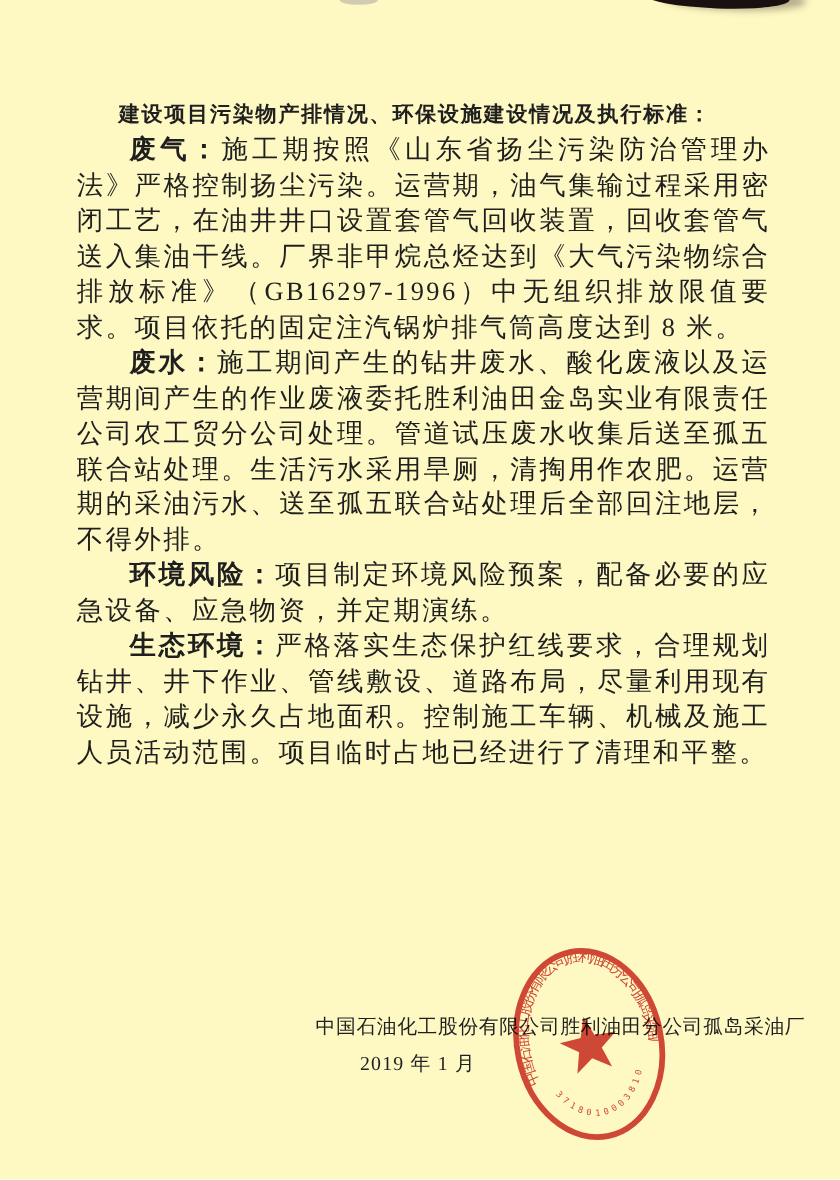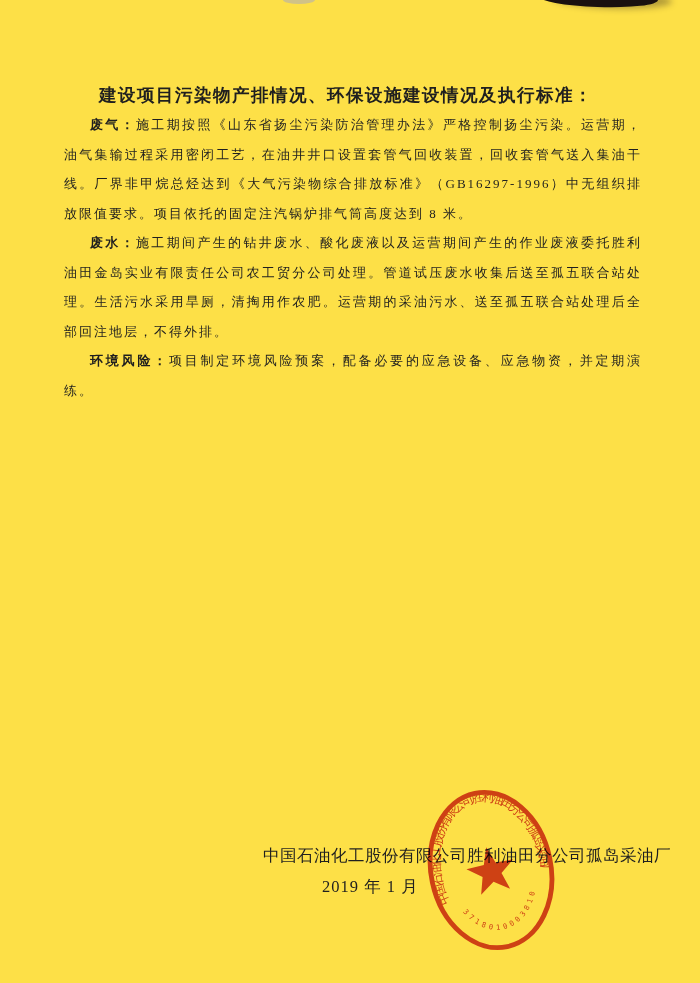--- a/index.html
+++ b/index.html
@@ -5,21 +5,21 @@
   html, body {
     margin: 0;
     padding: 0;
     background: #ffffff;
   }
   .page {
     position: relative;
     width: 700px;
     height: 983px;
     margin: 0 auto;
-    background: #fde047;
+    background: #fef9c3;
     overflow: hidden;
     font-family: "Liberation Serif", "DejaVu Serif", serif;
     color: #1f1f1f;
   }
   
   .artifact-top-right {
     position: absolute;
     top: -11px;
     left: 538px;
     width: 120px;
@@ -48,40 +48,40 @@
   .doc-title {
     margin: 0;
     font-size: 17.5px;
     font-weight: bold;
     line-height: 30px;
     text-indent: 2em;
     letter-spacing: 1.5px;
   }
   .para {
     margin: 0;
-    font-size: 13px;
+    font-size: 22px;
     line-height: 29.5px;
     text-indent: 2em;
     text-align: justify;
     letter-spacing: 2px;
   }
   .para .lead {
     font-weight: bold;
   }
   .signature-company {
     position: absolute;
     left: 263px;
     top: 845px;
     font-size: 16.5px;
     letter-spacing: 0.5px;
     white-space: nowrap;
   }
   .signature-date {
     position: absolute;
-    left: 322px;
+    left: 300px;
     top: 876px;
     font-size: 16.5px;
     letter-spacing: 1px;
     white-space: nowrap;
   }
   .stamp {
     position: absolute;
     left: 423px;
     top: 783px;
     width: 136px;
@@ -103,20 +103,21 @@
     <h1 class="doc-title">建设项目污染物产排情况、环保设施建设情况及执行标准：</h1>
 
     <p class="para"><span class="lead">废气：</span><span>施工期按照《山东省扬尘污染防治管理办法》严格控制扬尘污染。运营期，油气集输过程采用密闭工艺，在油井井口设置套管气回收装置，回收套管气送入集油干线。厂界非甲烷总烃达到《大气污染物综合排放标准》（GB16297-1996）中无组织排放限值要求。项目依托的固定注汽锅炉排气筒高度达到 8 米。</span></p>
 
     <p class="para"><span class="lead">废水：</span><span>施工期间产生的钻井废水、酸化废液以及运营期间产生的作业废液委托胜利油田金岛实业有限责任公司农工贸分公司处理。管道试压废水收集后送至孤五联合站处理。生活污水采用旱厕，清掏用作农肥。运营期的采油污水、送至孤五联合站处理后全部回注地层，不得外排。</span></p>
 
 
 
     <p class="para"><span class="lead">环境风险：</span><span>项目制定环境风险预案，配备必要的应急设备、应急物资，并定期演练。</span></p>
 
+    <p class="para"><span class="lead">生态环境：</span><span>严格落实生态保护红线要求，合理规划钻井、井下作业、管线敷设、道路布局，尽量利用现有设施，减少永久占地面积。控制施工车辆、机械及施工人员活动范围。项目临时占地已经进行了清理和平整。</span></p>
 
   </main>
 
   <div class="signature-company">中国石油化工股份有限公司胜利油田分公司孤岛采油厂</div>
   <div class="signature-date">2019 年 1 月</div>
 
   <svg class="stamp" viewBox="0 0 140 180" xmlns="http://www.w3.org/2000/svg">
     <g transform="rotate(-12 70 90)" fill="#c92f2a">
       <ellipse cx="70" cy="90" rx="62" ry="81" fill="none" stroke="#c92f2a" stroke-width="5"></ellipse>
       <path id="seal-arc-top" d="M 21 114 A 52 72 0 1 1 119 114" fill="none"></path>

